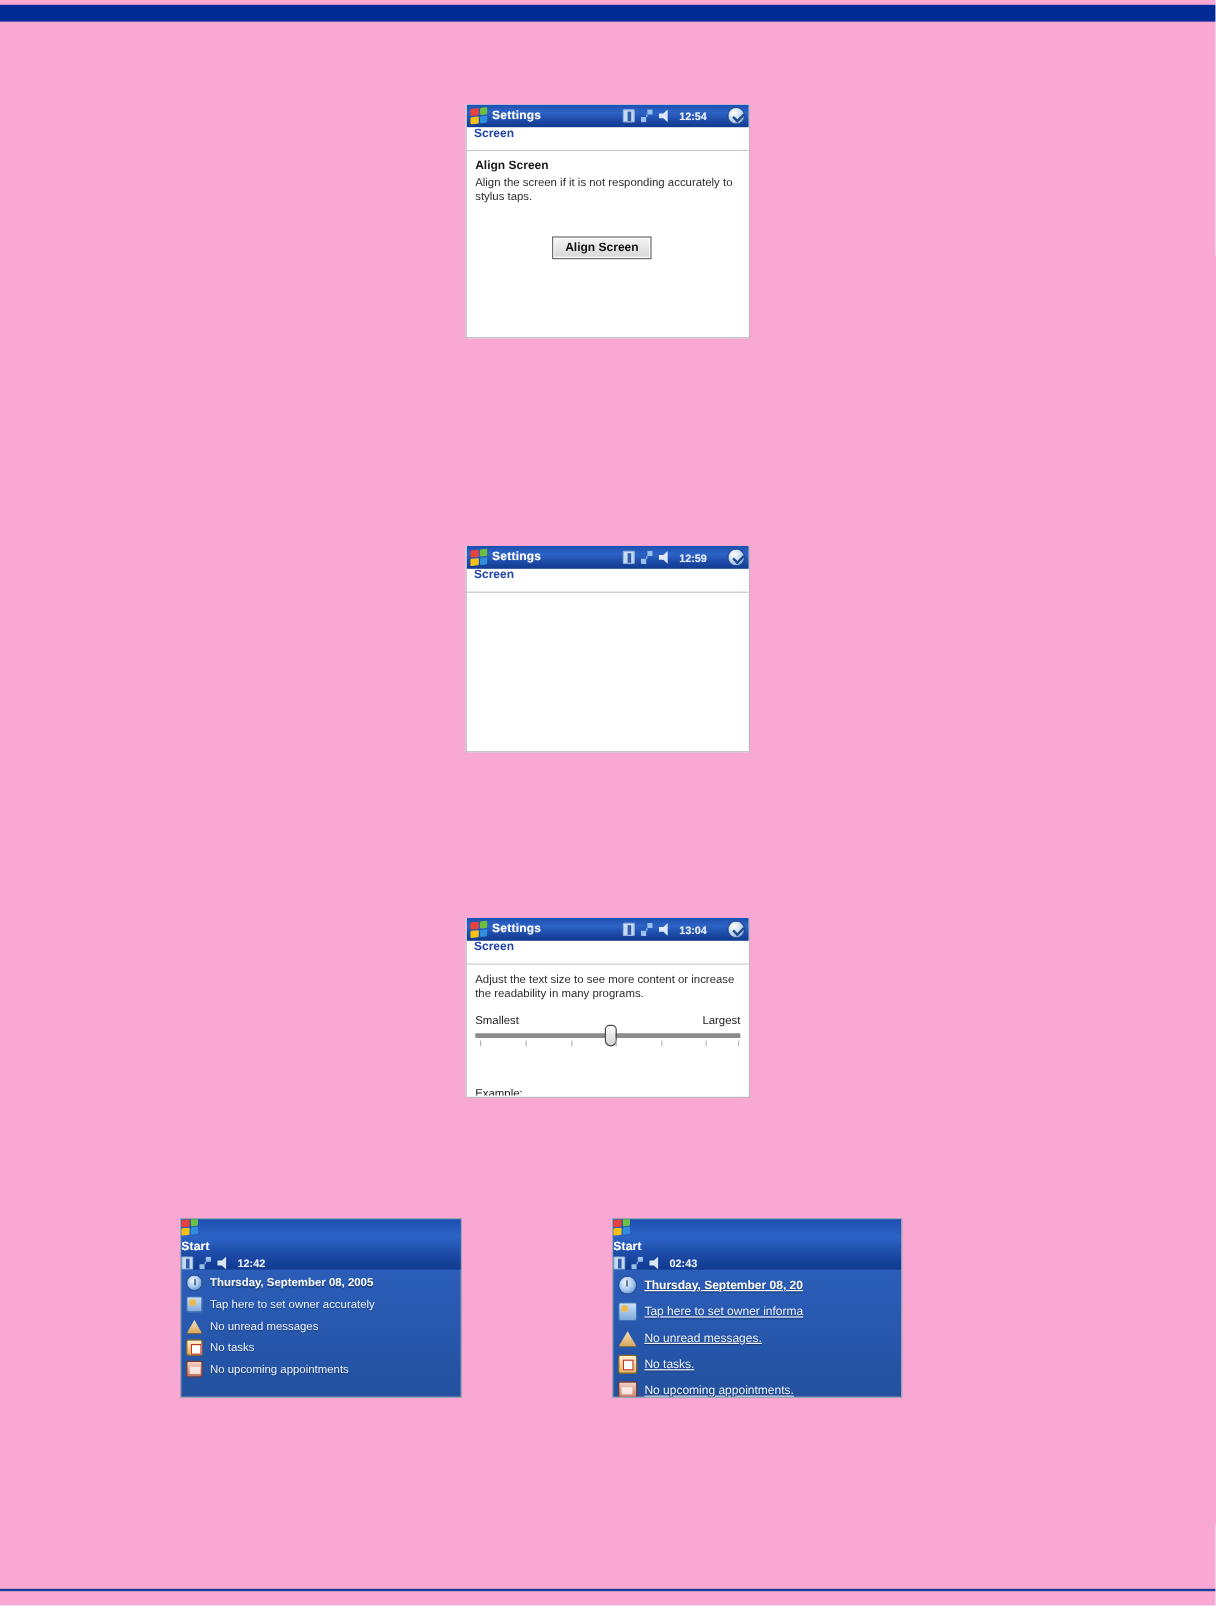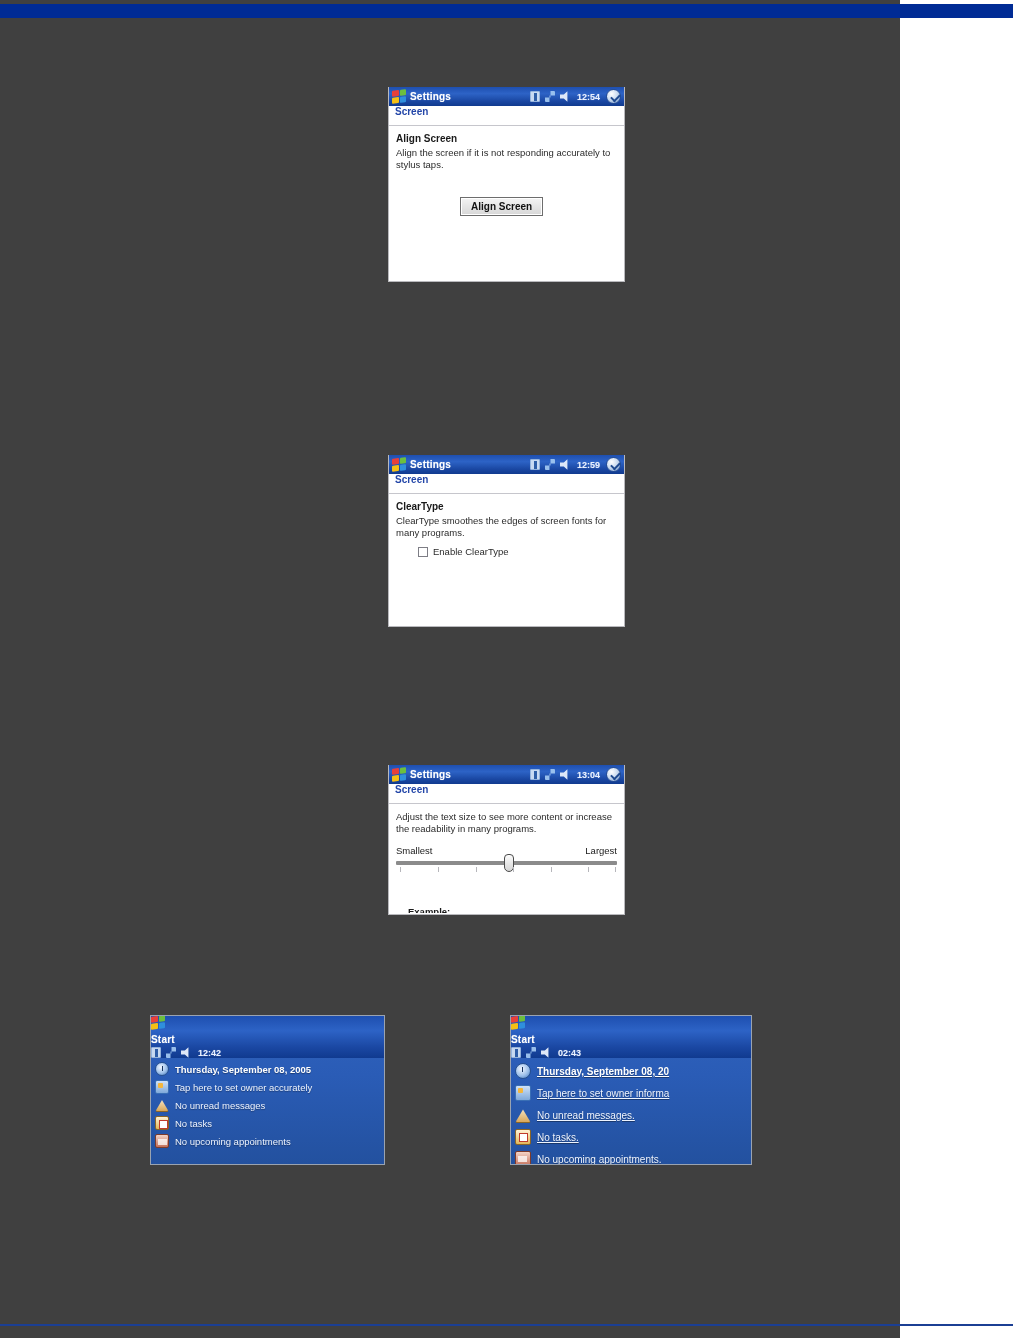--- a/index.html
+++ b/index.html
@@ -2,21 +2,21 @@
 <html><head>
 <meta charset="utf-8">
 <style>
   * { box-sizing: border-box; margin: 0; padding: 0; }
   html, body {
     width: 1013px; height: 1338px;
     background: #ffffff;
     font-family: "Liberation Sans", sans-serif;
     overflow: hidden;
   }
-  .page { position: relative; width: 900px; height: 1338px; background:#404040; }
+  .page { position: relative; width: 1013px; height: 1338px; background:#f9a8d4; }
 
   .top-rule {
     position: absolute; left: 0; top: 4px; width: 1013px; height: 14px;
     background: #002B95;
   }
   .bottom-rule {
     position: absolute; left: 0; bottom: 12px; width: 1013px; height: 2px;
     background: #1B3F94;
   }
 
@@ -47,21 +47,21 @@
   .winlogo i:nth-child(2){ background:#6cbf3f; }
   .winlogo i:nth-child(3){ background:#f6c014; }
   .winlogo i:nth-child(4){ background:#2f8fdd; }
 
   .tb-title {
     color:#ffffff; font-size:10px; font-weight:600;
     letter-spacing:.2px; white-space:nowrap;
     text-shadow: 0 0 1px rgba(255,255,255,.45);
   }
   .tb-spacer { flex: 1 1 auto; }
-  .tb-icons { display:flex; align-items:center; gap:5px; margin-right:1px; }
+  .tb-icons { display:flex; align-items:center; gap:5px; margin-right:12px; }
   .tb-ico { width:10px; height:11px; opacity:.96; position:relative; }
   .tb-ico.notify {
     background:#cfe0f5; border:1px solid #9ab8e0; border-radius:1px;
   }
   .tb-ico.notify::after{
     content:""; position:absolute; left:3px; top:1px; width:3px; height:8px;
     background:#2f5fa8;
   }
   .tb-ico.conn {
     background:#9dc4ef; border-radius:1px;
@@ -125,21 +125,21 @@
   .slider-thumb {
     position:absolute; left:49%; top:-7px; width:10px; height:18px;
     background: linear-gradient(to bottom,#fdfdfd,#d4d4d4);
     border:1px solid #4a4a4a; border-radius:4px 4px 5px 5px;
   }
   .tick-row { position:relative; height:9px; margin-top:2px; }
   .tick-row i {
     position:absolute; top:0; width:1px; height:5px; background:#b6b6bb;
   }
   .below-label {
-    position:absolute; left:19px; bottom:0; font-size:9.5px; font-weight:700;
+    position:absolute; left:7px; bottom:0; font-size:9.5px; font-weight:400;
     color:#1a1a1a; overflow:hidden; height:6px; line-height:10px;
   }
 
   
   .today {
     position:absolute;
     background: linear-gradient(to bottom,#2f62bd 0%, #2a5cb6 40%, #23519f 100%);
     border:1px solid #9aa3b0;
     overflow:hidden;
     filter: blur(0.25px);
@@ -244,28 +244,20 @@
         <span class="tb-ico notify"></span>
         <span class="tb-ico conn"></span>
         <span class="tb-ico speaker"></span>
         <span class="tb-time">12:59</span>
       </span>
       <span class="tb-ok"></span>
     </div>
     <div class="pagehead">
       <span class="pagehead-text">Screen</span>
     </div>
-    <div class="body">
-      <div class="sec-title">ClearType</div>
-      <div class="sec-text">ClearType smoothes the edges of screen fonts for many programs.</div>
-      <div class="ck-row">
-        <span class="ckbox"></span>
-        <span class="ck-label">Enable ClearType</span>
-      </div>
-    </div>
   </div>
 
   <div class="pda" style="left:388px; top:765px; width:237px; height:150px;">
     <div class="titlebar">
       <span class="winlogo">
           <i></i>
           <i></i>
           <i></i>
           <i></i>
         </span>

